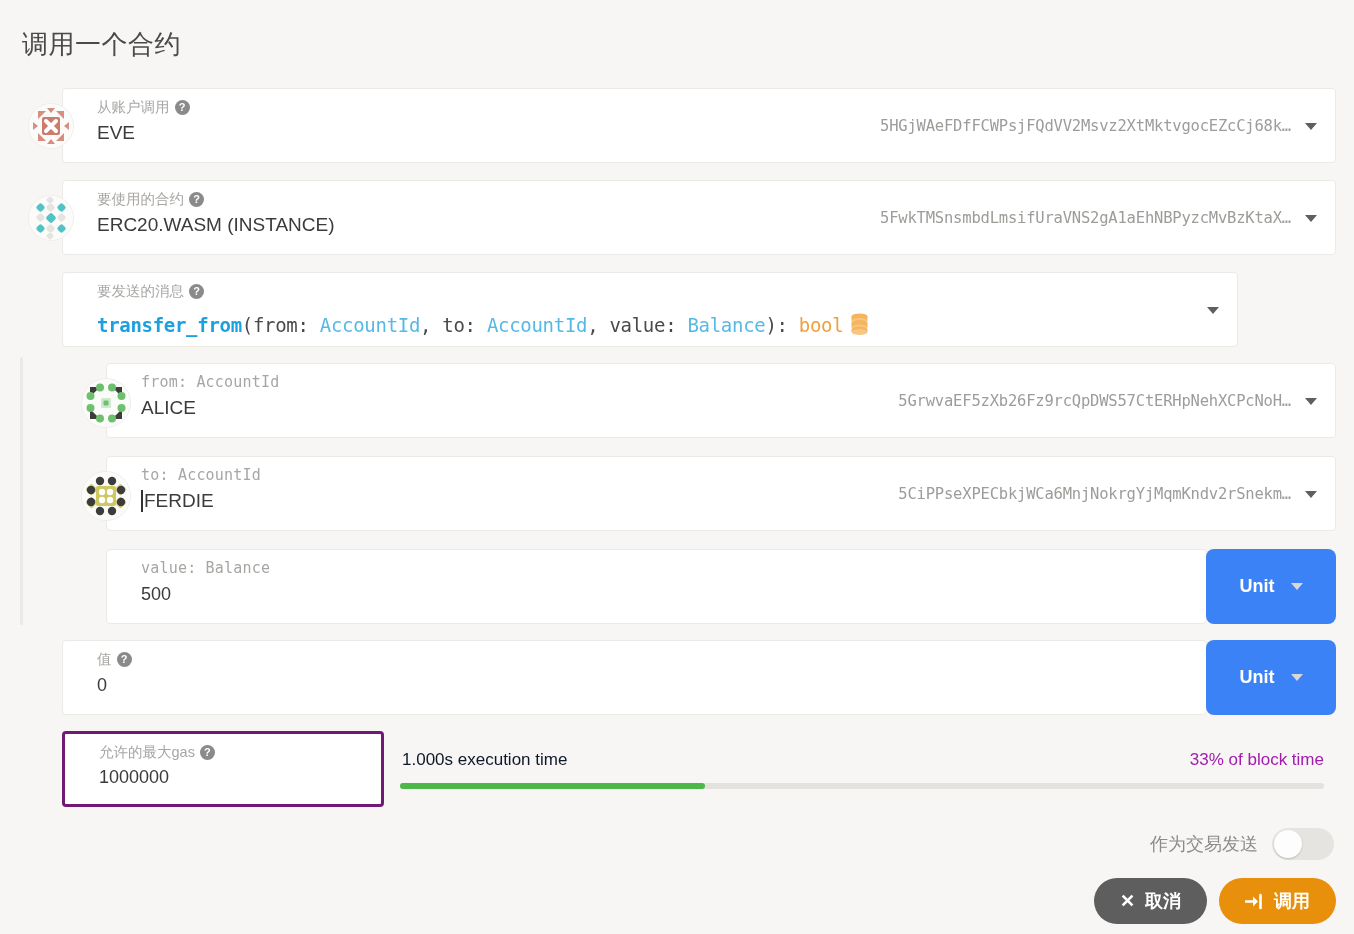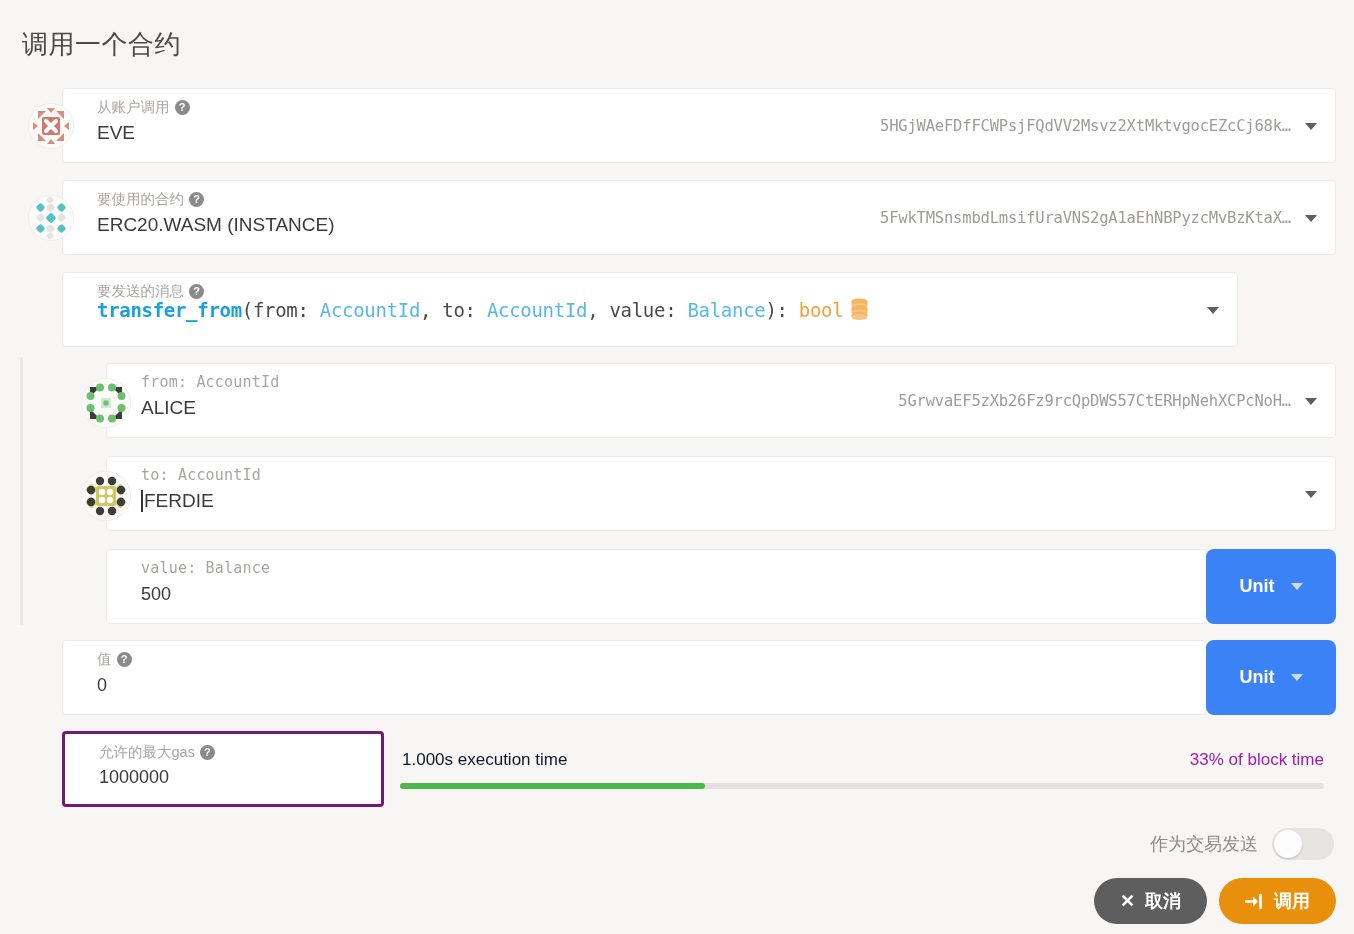--- a/index.html
+++ b/index.html
@@ -112,21 +112,21 @@
     background: #fbfbfa;
     border: 1px solid #f0eeeb;
     overflow: hidden;
     z-index: 5;
   }
   .identicon svg { display: block; }
 
   
   .sig {
     position: absolute;
-    left: 34px; top: 24px;
+    left: 34px; top: 39px;
     font-family: "DejaVu Sans Mono", "Liberation Mono", monospace;
     font-size: 19px;
     line-height: 26px;
     white-space: nowrap;
     letter-spacing: -0.3px;
   }
   .sig .fn   { color: #1ba0e0; font-weight: bold; }
   .sig .pn   { color: #4a4a4a; }
   .sig .ty   { color: #55b9e6; }
   .sig .ret  { color: #f0a03c; }
@@ -400,20 +400,21 @@
       </g>
     </svg>
   </div>
   <div class="row" style="left:106px;top:456px;width:1230px;height:75px;">
     <div class="field">
       <div class="field-label mono">to: AccountId</div>
       <div class="field-value" style="display:flex;align-items:center;">
         <span style="display:inline-block;width:2px;height:22px;background:#333;margin-right:1px;"></span>
         <span>FERDIE</span>
       </div>
+      <div class="field-addr">5CiPPseXPECbkjWCa6MnjNokrgYjMqmKndv2rSnekm…</div>
       <span class="caret"></span>
     </div>
   </div>
 
   <div class="row" style="left:106px;top:549px;width:1230px;height:75px;">
     <div class="field">
       <div class="field-label mono">value: Balance</div>
       <div class="field-value num">500</div>
     </div>
     <div class="unit-btn">

